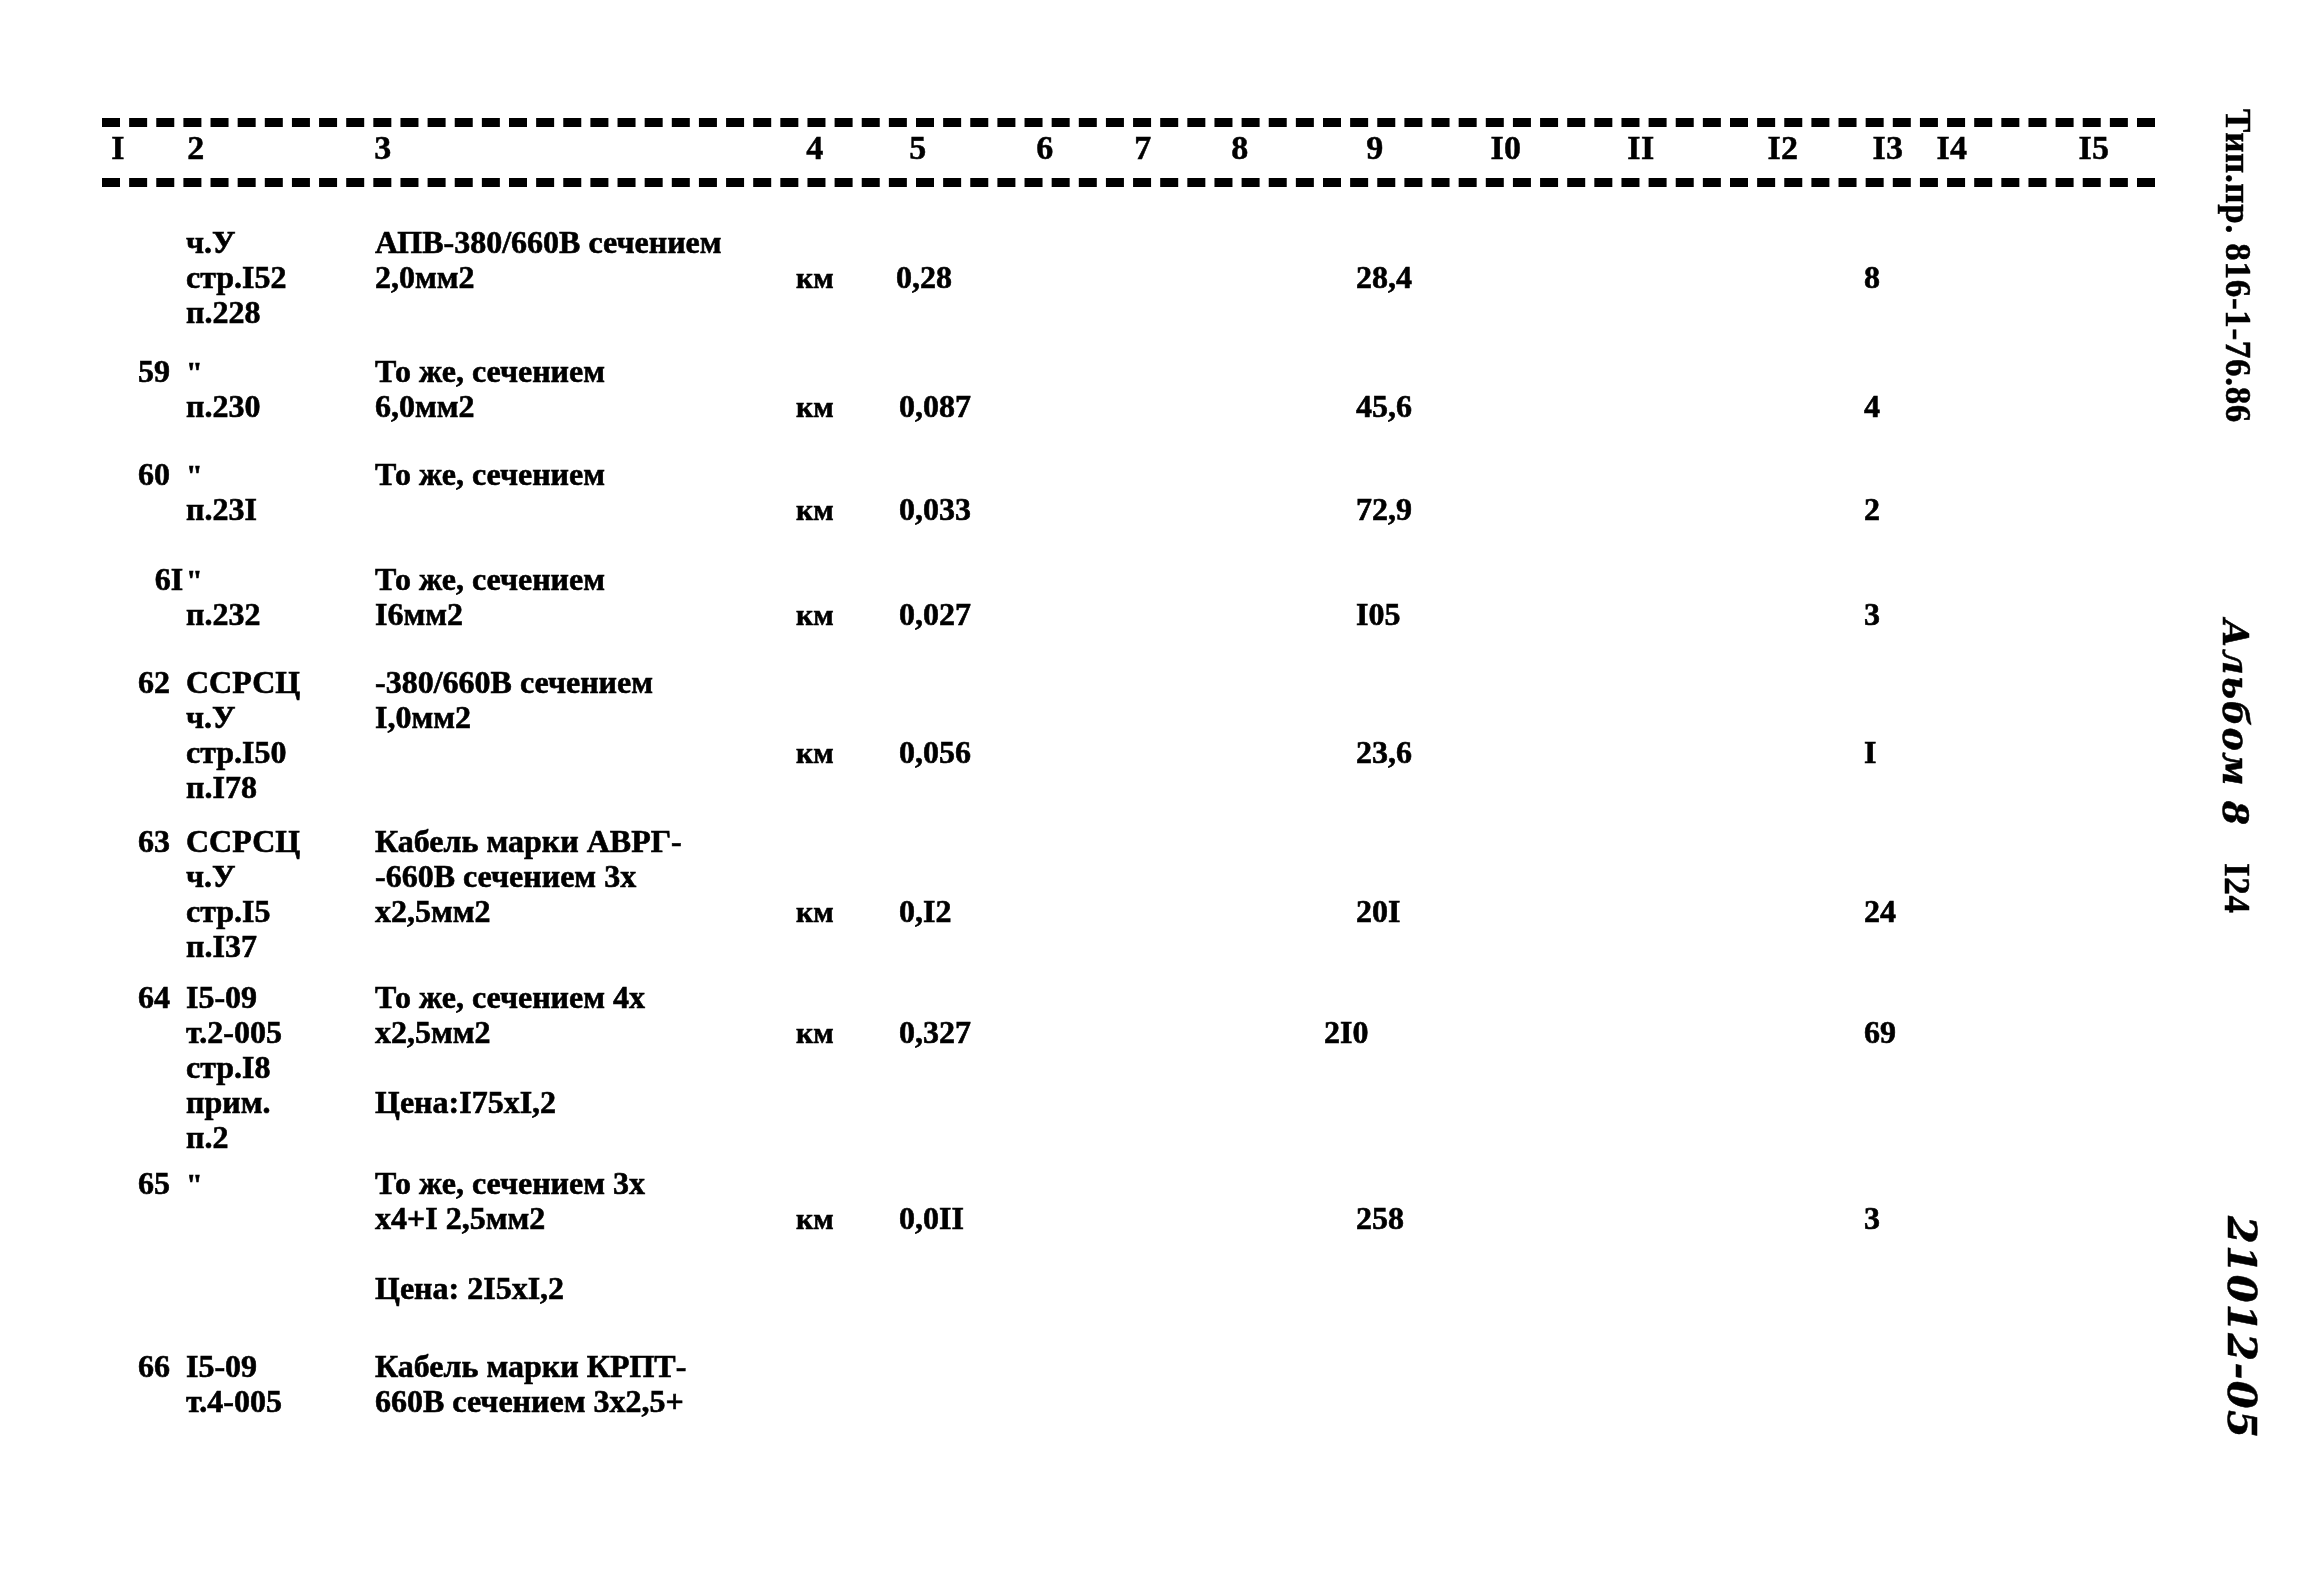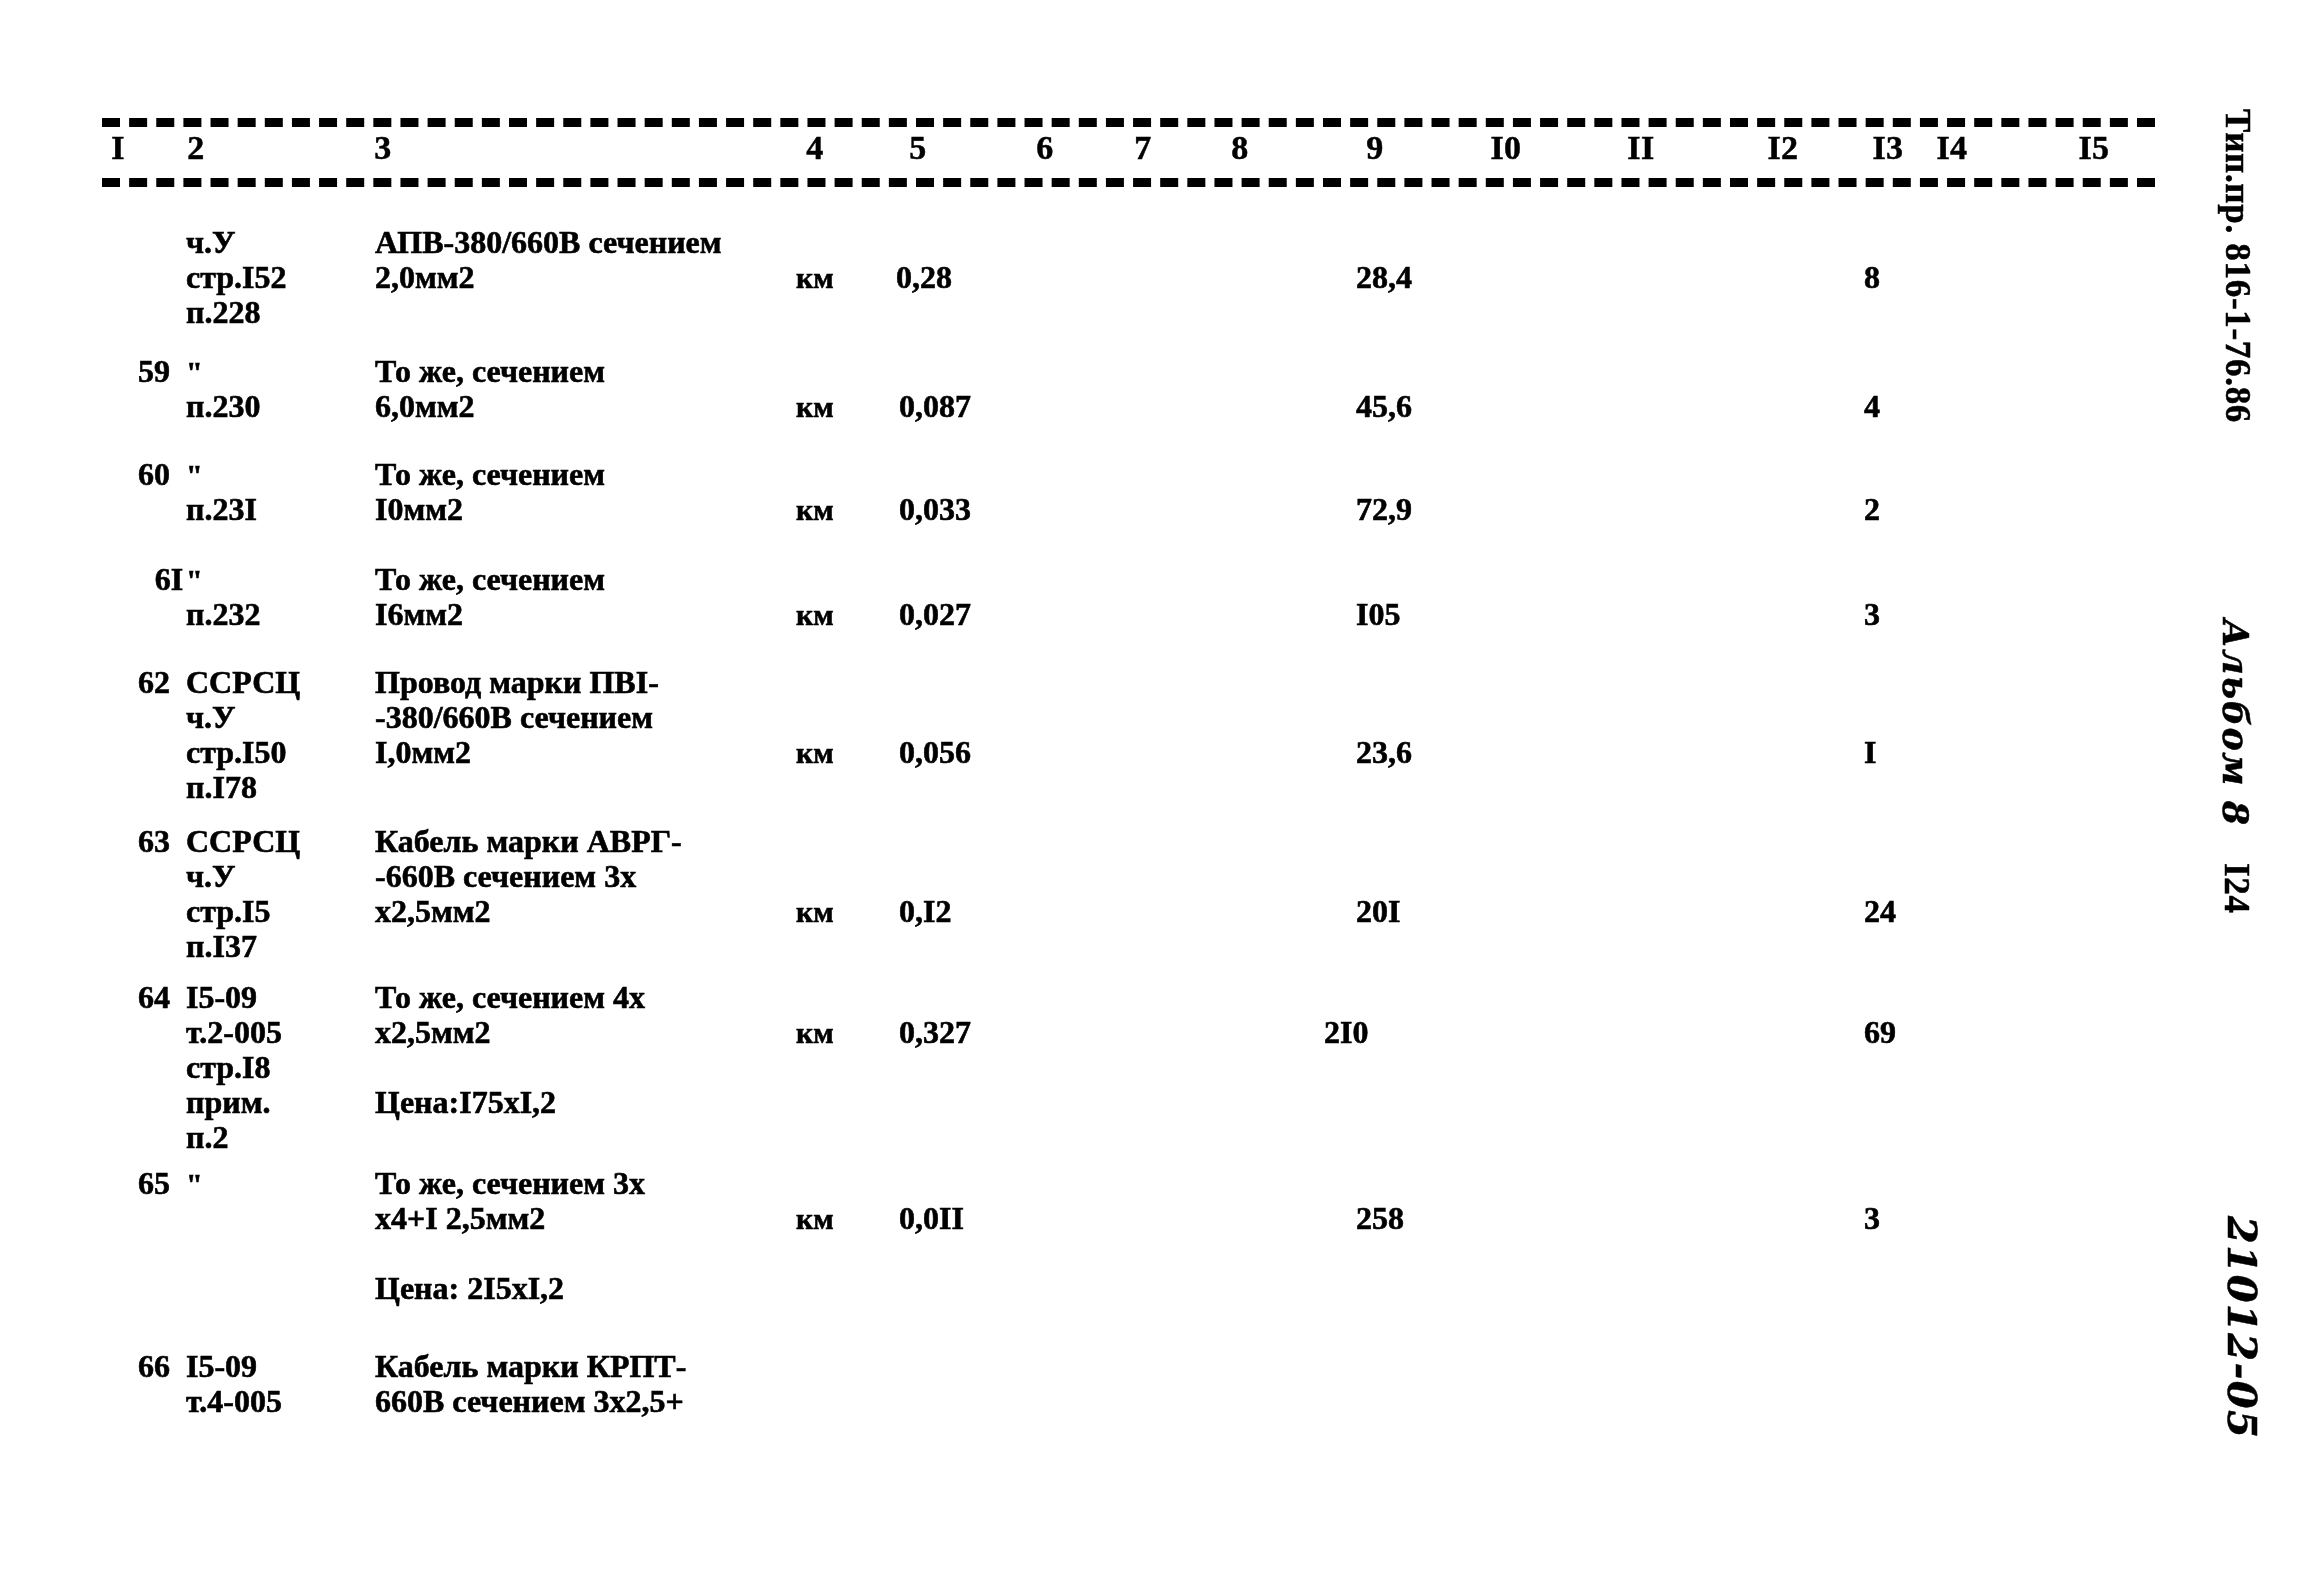--- a/index.html
+++ b/index.html
@@ -157,39 +157,39 @@
         <div class="cell c2" style="left: 186px; top: 0px;"><span class="line ditto">"</span><span class="line">п.230</span></div>
         <div class="cell c3" style="left: 375px; top: 0px;"><span class="line">То же, сечением</span><span class="line">6,0мм2</span></div>
         <div class="cell c4" style="left: 796px; top: 35px; font-size: 30px;">км</div>
         <div class="cell c5" style="left: 899px; top: 35px;">0,087</div>
         <div class="cell c9" style="left: 1356px; top: 35px;">45,6</div>
         <div class="cell c13" style="left: 1864px; top: 35px;">4</div>
       </div>
       <div class="row" style="top: 457px;">
         <div class="cell c1" style="left: 109px; top: 0px;">60</div>
         <div class="cell c2" style="left: 186px; top: 0px;"><span class="line ditto">"</span><span class="line">п.23I</span></div>
-        <div class="cell c3" style="left: 375px; top: 0px;"><span class="line">То же, сечением</span><span class="line">I0мм2</span></div>
+        <div class="cell c3" style="left: 375px; top: 0px;"><span class="line">То же, сечением</span></div>
         <div class="cell c4" style="left: 796px; top: 35px; font-size: 30px;">км</div>
         <div class="cell c5" style="left: 899px; top: 35px;">0,033</div>
         <div class="cell c9" style="left: 1356px; top: 35px;">72,9</div>
         <div class="cell c13" style="left: 1864px; top: 35px;">2</div>
       </div>
       <div class="row" style="top: 562px;">
         <div class="cell c1" style="left: 124px; top: 0px;">6I</div>
         <div class="cell c2" style="left: 186px; top: 0px;"><span class="line ditto">"</span><span class="line">п.232</span></div>
         <div class="cell c3" style="left: 375px; top: 0px;"><span class="line">То же, сечением</span><span class="line">I6мм2</span></div>
         <div class="cell c4" style="left: 796px; top: 35px; font-size: 30px;">км</div>
         <div class="cell c5" style="left: 899px; top: 35px;">0,027</div>
         <div class="cell c9" style="left: 1356px; top: 35px;">I05</div>
         <div class="cell c13" style="left: 1864px; top: 35px;">3</div>
       </div>
       <div class="row" style="top: 665px;">
         <div class="cell c1" style="left: 109px; top: 0px;">62</div>
         <div class="cell c2" style="left: 186px; top: 0px;"><span class="line">ССРСЦ</span><span class="line">ч.У</span><span class="line">стр.I50</span><span class="line">п.I78</span></div>
-        <div class="cell c3" style="left: 375px; top: 0px;"><span class="line">Провод марки ПВI-</span><span class="line">-380/660В сечением</span><span class="line">I,0мм2</span></div>
+        <div class="cell c3" style="left: 375px; top: 0px;"><span class="line">-380/660В сечением</span><span class="line">I,0мм2</span></div>
         <div class="cell c4" style="left: 796px; top: 70px; font-size: 30px;">км</div>
         <div class="cell c5" style="left: 899px; top: 70px;">0,056</div>
         <div class="cell c9" style="left: 1356px; top: 70px;">23,6</div>
         <div class="cell c13" style="left: 1864px; top: 70px;">I</div>
       </div>
       <div class="row" style="top: 824px;">
         <div class="cell c1" style="left: 109px; top: 0px;">63</div>
         <div class="cell c2" style="left: 186px; top: 0px;"><span class="line">ССРСЦ</span><span class="line">ч.У</span><span class="line">стр.I5</span><span class="line">п.I37</span></div>
         <div class="cell c3" style="left: 375px; top: 0px;"><span class="line">Кабель марки АВРГ-</span><span class="line">-660В сечением 3х</span><span class="line">х2,5мм2</span></div>
         <div class="cell c4" style="left: 796px; top: 70px; font-size: 30px;">км</div>

